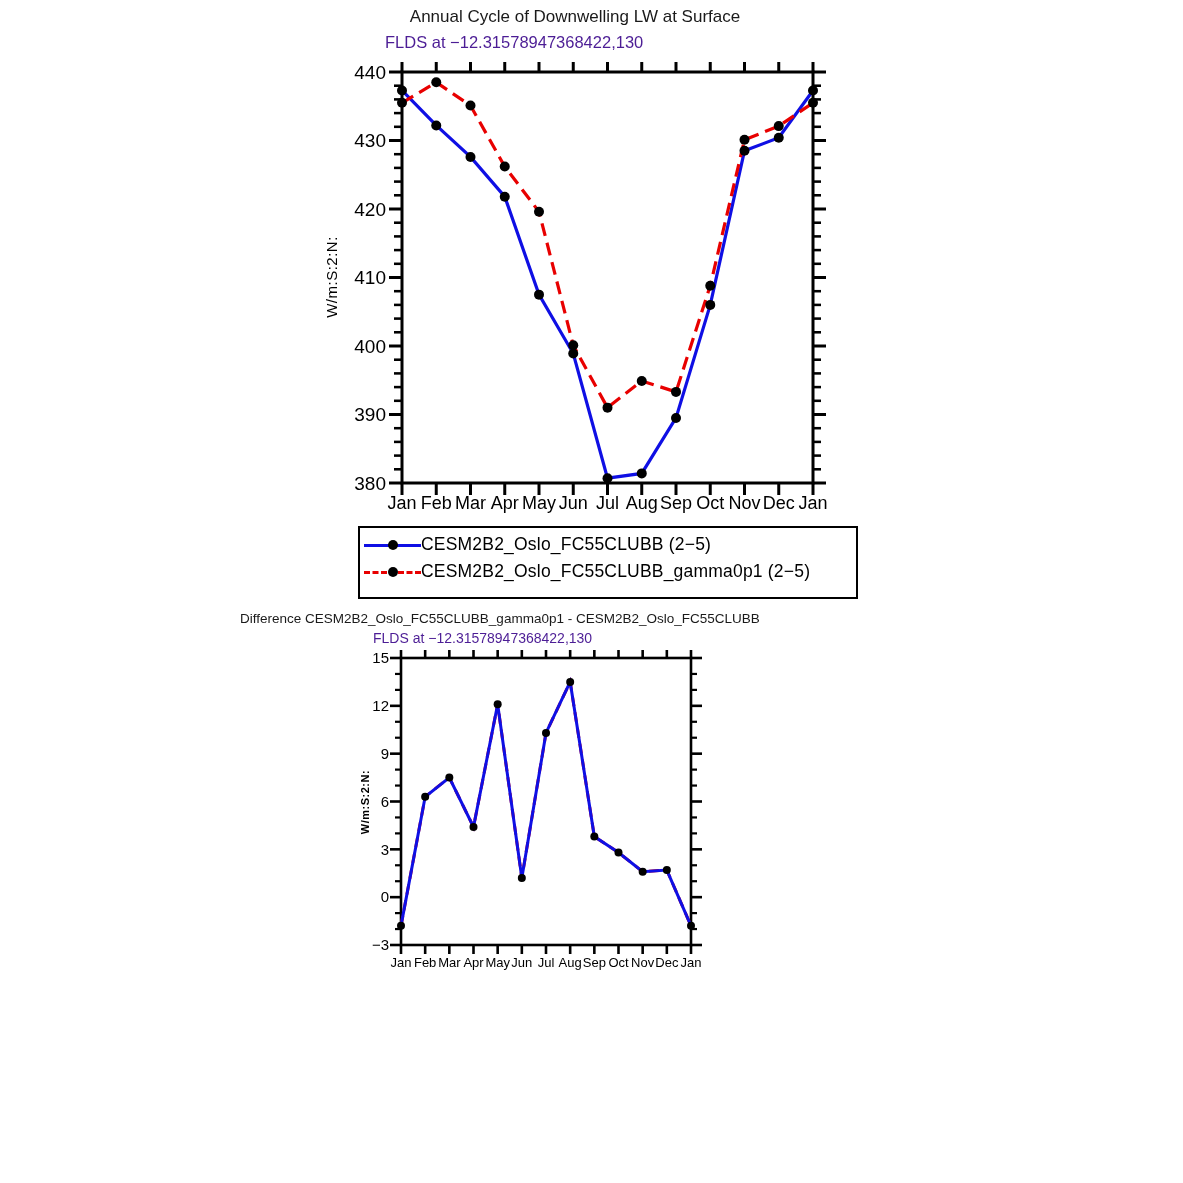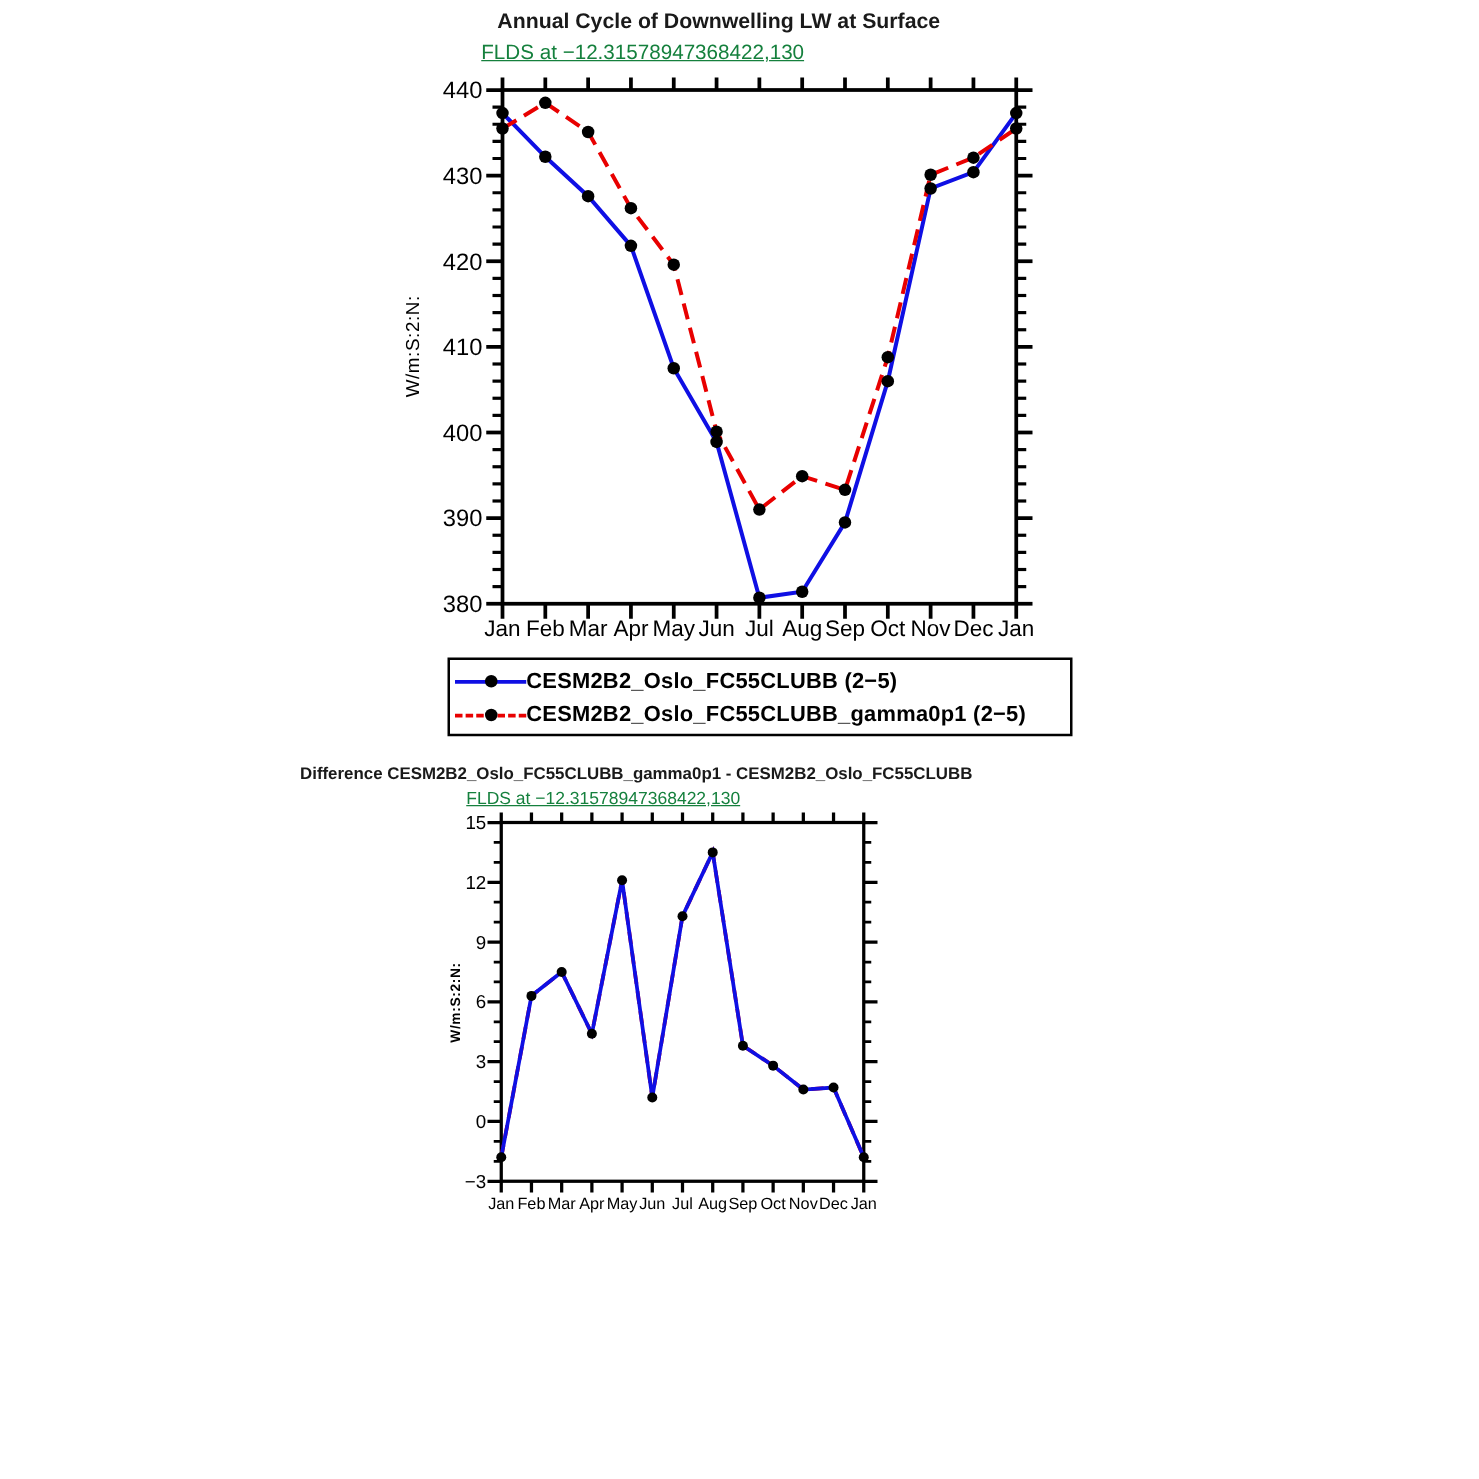--- a/index.html
+++ b/index.html
@@ -5,22 +5,22 @@
   * { margin: 0; padding: 0; box-sizing: border-box; }
   body { background: #ffffff; font-family: "Liberation Sans", sans-serif; }
   #canvas {
     position: relative;
     width: 1183px; height: 1183px;
     background: #ffffff;
     overflow: hidden;
     color: #000;
   }
   .abs { position: absolute; }
-  .chart-title { font-weight: bold; color: #1a1a1a; white-space: nowrap; }
-  .chart-subtitle { font-weight: normal; color: #15803d; white-space: nowrap; text-decoration: underline; }
+  .chart-title { font-weight: normal; color: #1a1a1a; white-space: nowrap; }
+  .chart-subtitle { font-weight: normal; color: #4c1d95; white-space: nowrap; }
   .ylab {
     transform: translate(-50%, -50%) rotate(-90deg);
     transform-origin: center center;
     white-space: nowrap;
     letter-spacing: 0.5px;
   }
   svg text { font-family: "Liberation Sans", sans-serif; fill: #000; }
 
   
   #legend {
@@ -182,21 +182,21 @@
       <circle cx="273.25" cy="295.3149999999998" r="5" fill="#000000"></circle>
       <circle cx="307.5" cy="357.65" r="5" fill="#000000"></circle>
       <circle cx="341.75" cy="330.9350000000002" r="5" fill="#000000"></circle>
       <circle cx="376" cy="341.8949999999999" r="5" fill="#000000"></circle>
       <circle cx="410.25" cy="235.7199999999999" r="5" fill="#000000"></circle>
       <circle cx="444.5" cy="89.81499999999984" r="5" fill="#000000"></circle>
       <circle cx="478.75" cy="76.11499999999984" r="5" fill="#000000"></circle>
       <circle cx="513" cy="52.825" r="5" fill="#000000"></circle>
     </svg>
 
-  <div id="legend" class="abs" style="left:358px; top:526px; width:500px; height:63px;font-weight:bold;">
+  <div id="legend" class="abs" style="left:358px; top:526px; width:500px; height:73px;">
     <div class="legend-row">
       <span class="legend-swatch">
         <span class="line" style="border-top: 3px solid rgb(15, 15, 228);"></span>
         <span class="dot"></span>
       </span>
       <span class="legend-label">CESM2B2_Oslo_FC55CLUBB (2−5)</span>
     </div>
     <div class="legend-row">
       <span class="legend-swatch">
         <span class="line" style="border-top: 3px dashed rgb(232, 0, 0);"></span>

